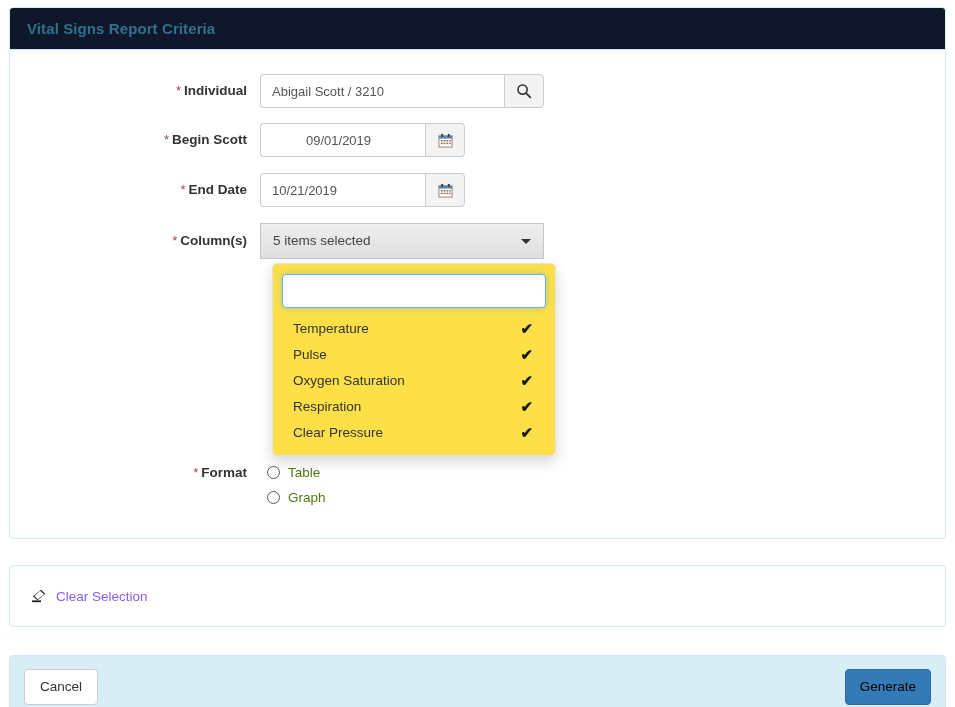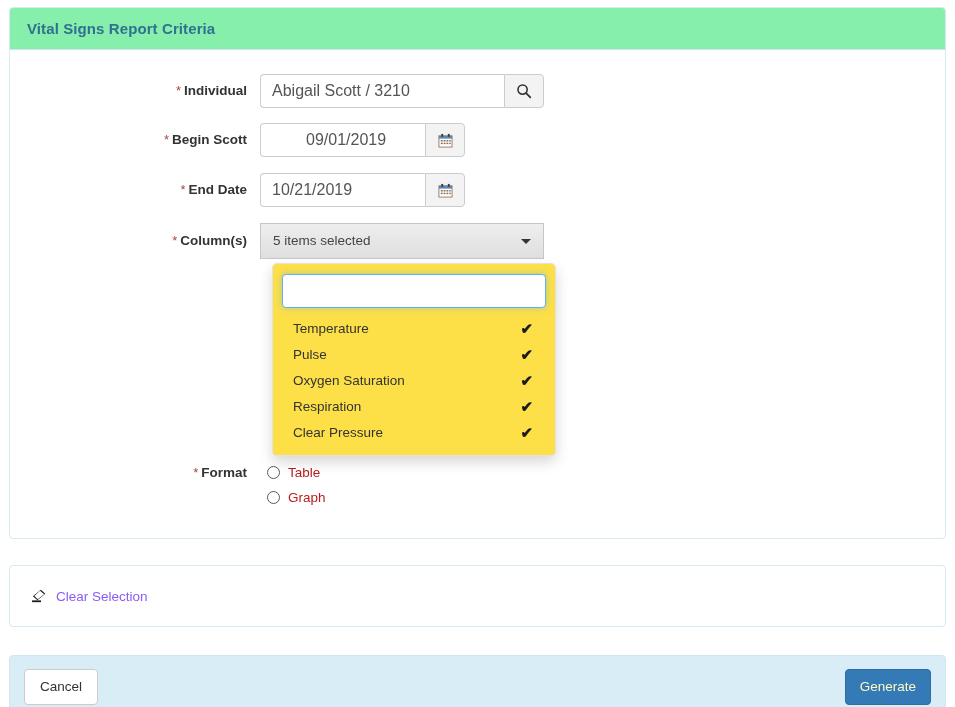--- a/index.html
+++ b/index.html
@@ -35,21 +35,21 @@
 
   .panel-criteria {
     position: absolute;
     left: 0;
     top: 0;
     width: 937px;
     height: 532px;
   }
 
   .panel-heading {
-    background: #86efac;
+    background: #0f172a;
     border-bottom: 1px solid #cfe6f1;
     height: 42px;
     line-height: 42px;
     padding: 0 17px;
     box-sizing: border-box;
     border-top-left-radius: 3px;
     border-top-right-radius: 3px;
   }
   .panel-title {
     color: #31708f;
@@ -100,21 +100,21 @@
     display: flex;
     align-items: stretch;
   }
   .form-control {
     box-sizing: border-box;
     height: 34px;
     border: 1px solid #cccccc;
     border-radius: 4px;
     padding: 6px 11px;
     font-family: "Liberation Sans", sans-serif;
-    font-size: 16px;
+    font-size: 13px;
     color: #555555;
     background: #ffffff;
     outline: none;
   }
   .input-group .form-control {
     border-top-right-radius: 0;
     border-bottom-right-radius: 0;
     border-right: 0;
   }
   .input-addon-btn {
@@ -228,21 +228,21 @@
     height: 13px;
     border: 1px solid #5a5a5a;
     border-radius: 50%;
     background: #ffffff;
     box-sizing: border-box;
     margin-right: 8px;
     flex: none;
   }
   .radio-label {
     font-size: 13.5px;
-    color: #b91c1c;
+    color: #4d7c0f;
     cursor: pointer;
     text-align: right;
   }
 
   
   .panel-clear {
     position: absolute;
     left: 0;
     top: 558px;
     width: 937px;
@@ -288,21 +288,21 @@
   }
   .btn-default {
     background: #ffffff;
     border: 1px solid #cccccc;
     color: #333333;
     min-width: 74px;
   }
   .btn-primary {
     background: #337ab7;
     border: 1px solid #2e6da4;
-    color: #fef9c3;
+    color: #000000;
     min-width: 84px;
   }
 </style>
 </head>
 <body>
 
 <div class="page">
 
   <div class="panel panel-criteria">
 

